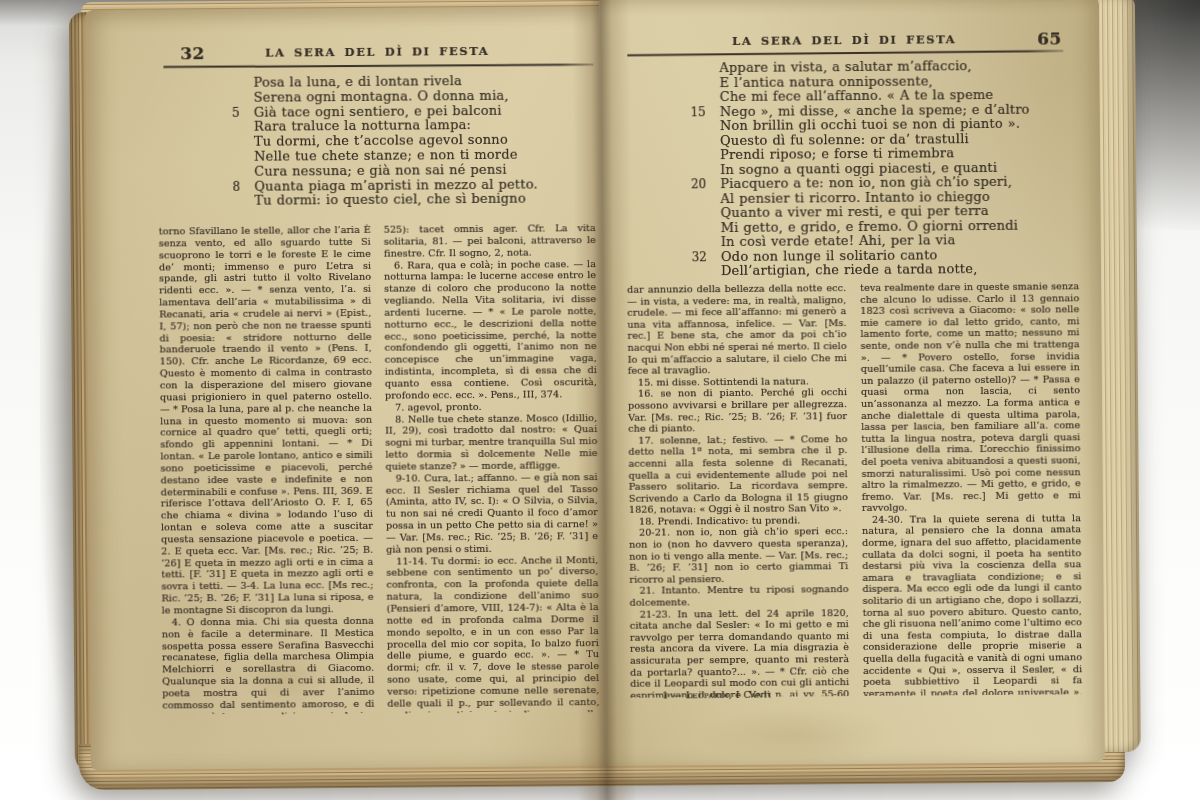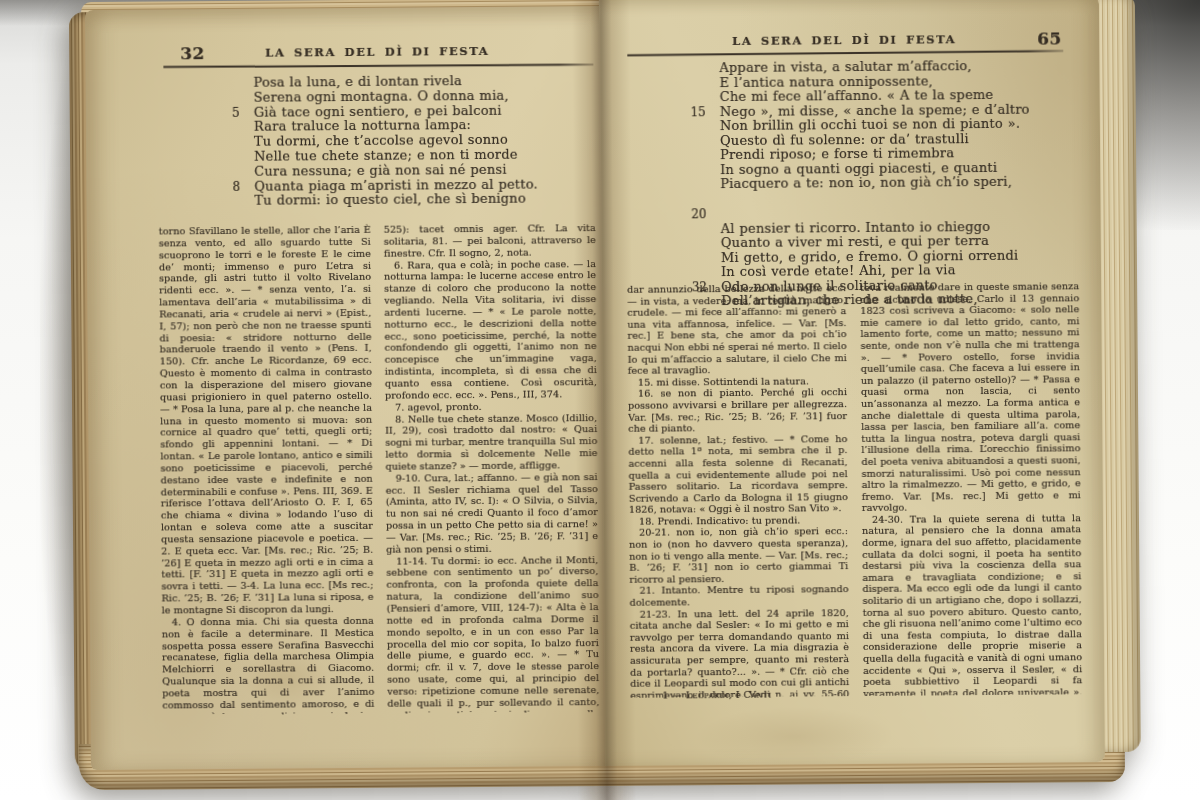--- a/index.html
+++ b/index.html
@@ -178,21 +178,21 @@
           </div>
         <div class="pline" style="line-height:14.5px;">
             <span class="vnum" style="width:48px;"></span>
             <span class="vtext">Prendi riposo; e forse ti rimembra</span>
           </div>
         <div class="pline" style="line-height:14.5px;">
             <span class="vnum" style="width:48px;"></span>
             <span class="vtext">In sogno a quanti oggi piacesti, e quanti</span>
           </div>
         <div class="pline" style="line-height:14.5px;">
-            <span class="vnum" style="width:48px;margin-top:30px;">20</span>
+            <span class="vnum" style="width:48px;">20</span>
             <span class="vtext">Piacquero a te: non io, non già ch’io speri,</span>
           </div>
         <div class="pline" style="line-height:14.5px;">
             <span class="vnum" style="width:48px;"></span>
             <span class="vtext">Al pensier ti ricorro. Intanto io chieggo</span>
           </div>
         <div class="pline" style="line-height:14.5px;">
             <span class="vnum" style="width:48px;"></span>
             <span class="vtext">Quanto a viver mi resti, e qui per terra</span>
           </div>

